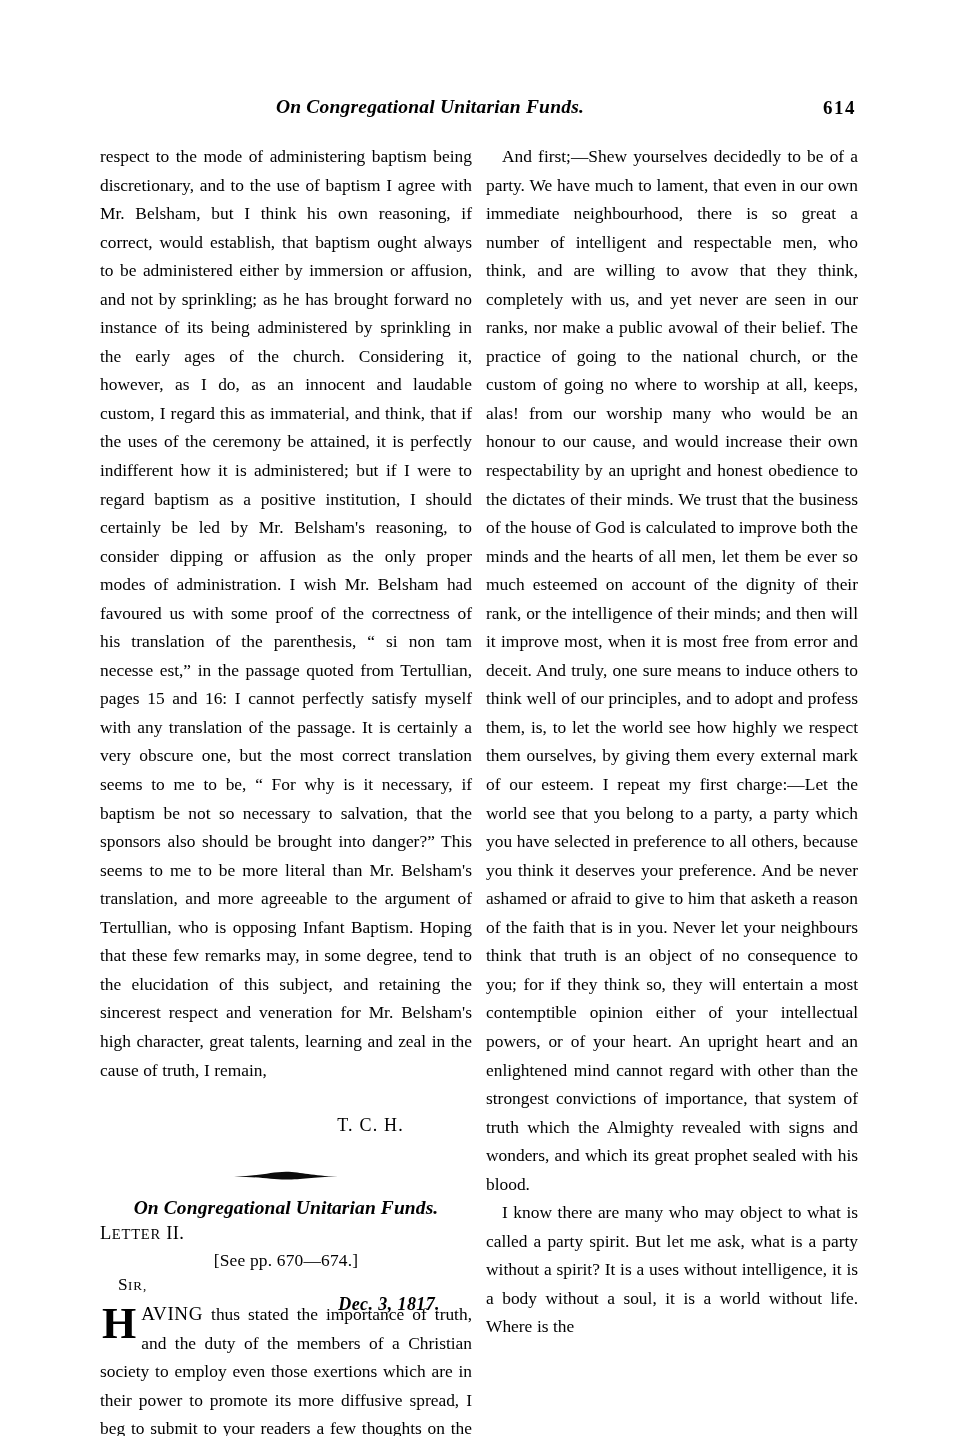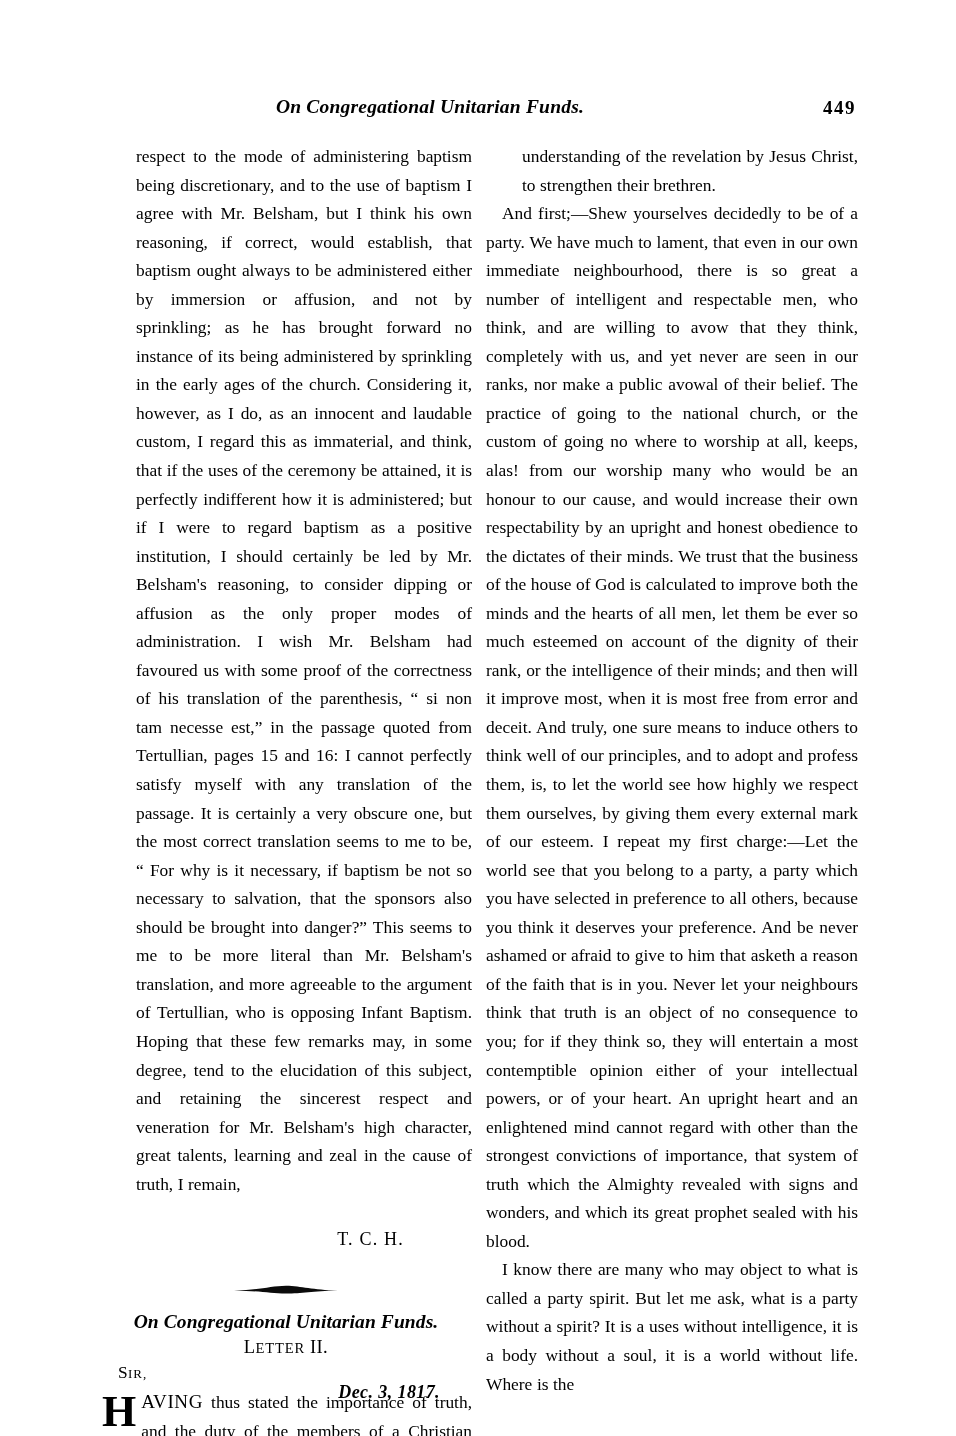--- a/index.html
+++ b/index.html
@@ -75,21 +75,21 @@
     margin: 0;
     font-size: 17.4px;
     line-height: 28.55px;
     text-align: justify;
     text-align-last: left;
     -webkit-hyphens: none;
     hyphens: none;
     word-spacing: 0.2px;
   }
   .para.indent { text-indent: 16px; }
-  .para.cont   { text-indent: 0; margin-left: 36px; }
+  .para.cont   { text-indent: 0; }
 
   
   .signature {
     margin: 16px;
     padding-top: 11px;
     padding-right: 52px;
     text-align: right;
     font-size: 18px;
     letter-spacing: 1.2px;
     line-height: 28px;
@@ -115,21 +115,20 @@
     text-align: center;
     font-style: italic;
     font-weight: bold;
     font-size: 19.5px;
     line-height: 26px;
     white-space: nowrap;
     letter-spacing: 0.1px;
   }
   .article-letter {
     margin: 0;
-    text-align: center;
     font-size: 18.5px;
     line-height: 25px;
     letter-spacing: 0.4px;
   }
   .article-letter .smallcap-lead { font-size: 18.5px; }
   .article-letter .smallcap-rest {
     font-size: 14.6px;
     letter-spacing: 0.8px;
   }
   .article-seeref {
@@ -188,21 +187,21 @@
     letter-spacing: 0.6px;
   }
 </style>
 </head>
 <body>
 
 <div class="page">
 
   <div class="running-head">
     <div class="running-head-title">On Congregational Unitarian Funds.</div>
-    <div class="running-head-folio">449</div>
+    <div class="running-head-folio">614</div>
   </div>
 
   <div class="columns">
 
     <div class="col col-left">
 
       <p class="para cont">respect to the mode of administering baptism being discretionary, and to the use of baptism I agree with Mr. Belsham, but I think his own reasoning, if correct, would establish, that baptism ought always to be administered either by immersion or affusion, and not by sprinkling; as he has brought forward no instance of its being administered by sprinkling in the early ages of the church. Considering it, however, as I do, as an innocent and laudable custom, I regard this as immaterial, and think, that if the uses of the ceremony be attained, it is perfectly indifferent how it is administered; but if I were to regard baptism as a positive institution, I should certainly be led by Mr. Belsham's reasoning, to consider dipping or affusion as the only proper modes of administration. I wish Mr. Belsham had favoured us with some proof of the correctness of his translation of the parenthesis, “ si non tam necesse est,” in the passage quoted from Tertullian, pages 15 and 16: I cannot perfectly satisfy myself with any translation of the passage. It is certainly a very obscure one, but the most correct translation seems to me to be, “ For why is it necessary, if baptism be not so necessary to salvation, that the sponsors also should be brought into danger?” This seems to me to be more literal than Mr. Belsham's translation, and more agreeable to the argument of Tertullian, who is opposing Infant Baptism. Hoping that these few remarks may, in some degree, tend to the elucidation of this subject, and retaining the sincerest respect and veneration for Mr. Belsham's high character, great talents, learning and zeal in the cause of truth, I remain,</p>
 
       <p class="signature">T. C. H.</p>
 
@@ -212,35 +211,35 @@
                    C 78 5.9, 68 8.3, 52 8.6 C 36 8.3, 26 5.9, 0 5.4 Z" fill="#0b0b0b"></path>
         </svg>
       </div>
 
       <h2 class="article-title">On Congregational Unitarian Funds.</h2>
 
       <p class="article-letter">
         <span class="smallcap-lead">L</span><span class="smallcap-rest">ETTER</span>&nbsp;<span>II.</span>
       </p>
 
+      <p class="article-seeref">[See pp. 670—674.]</p>
 
       <div class="salutation-row">
         <span class="salutation"><span class="sc-lead">S</span><span class="sc-rest">IR,</span></span>
         <span class="dateline">Dec. 3, 1817.</span>
       </div>
 
       <p class="dropcap-para">
         <span class="dropcap">H</span><span class="opening-word">AVING</span><span> thus stated the importance of truth, and the duty of the members of a Christian society to employ even those exertions which are in their power to promote its more diffusive spread, I beg to submit to your readers a few thoughts on the means by which it is now in the power of those who are converted to a right</span>
       </p>
 
     </div>
 
     <div class="col col-right">
 
-      <p class="para cont">understanding of the revelation by Jesus Christ, to strengthen their brethren.</p>
 
       <p class="para indent">And first;—Shew yourselves decidedly to be of a party. We have much to lament, that even in our own immediate neighbourhood, there is so great a number of intelligent and respectable men, who think, and are willing to avow that they think, completely with us, and yet never are seen in our ranks, nor make a public avowal of their belief. The practice of going to the national church, or the custom of going no where to worship at all, keeps, alas! from our worship many who would be an honour to our cause, and would increase their own respectability by an upright and honest obedience to the dictates of their minds. We trust that the business of the house of God is calculated to improve both the minds and the hearts of all men, let them be ever so much esteemed on account of the dignity of their rank, or the intelligence of their minds; and then will it improve most, when it is most free from error and deceit. And truly, one sure means to induce others to think well of our principles, and to adopt and profess them, is, to let the world see how highly we respect them ourselves, by giving them every external mark of our esteem. I repeat my first charge:—Let the world see that you belong to a party, a party which you have selected in preference to all others, because you think it deserves your preference. And be never ashamed or afraid to give to him that asketh a reason of the faith that is in you. Never let your neighbours think that truth is an object of no consequence to you; for if they think so, they will entertain a most contemptible opinion either of your intellectual powers, or of your heart. An upright heart and an enlightened mind cannot regard with other than the strongest convictions of importance, that system of truth which the Almighty revealed with signs and wonders, and which its great prophet sealed with his blood.</p>
 
       <p class="para indent">I know there are many who may object to what is called a party spirit. But let me ask, what is a party without a spirit? It is a uses without intelligence, it is a body without a soul, it is a world without life. Where is the</p>
 
     </div>
 
   </div>
 </div>
 

